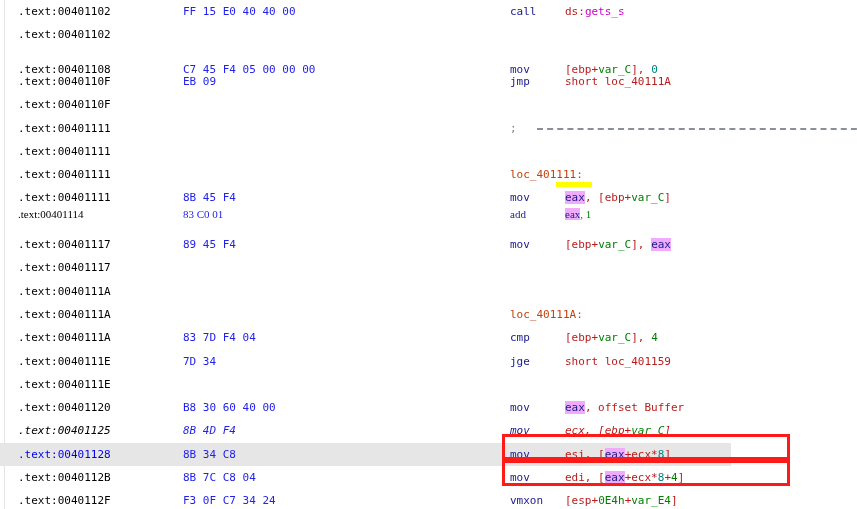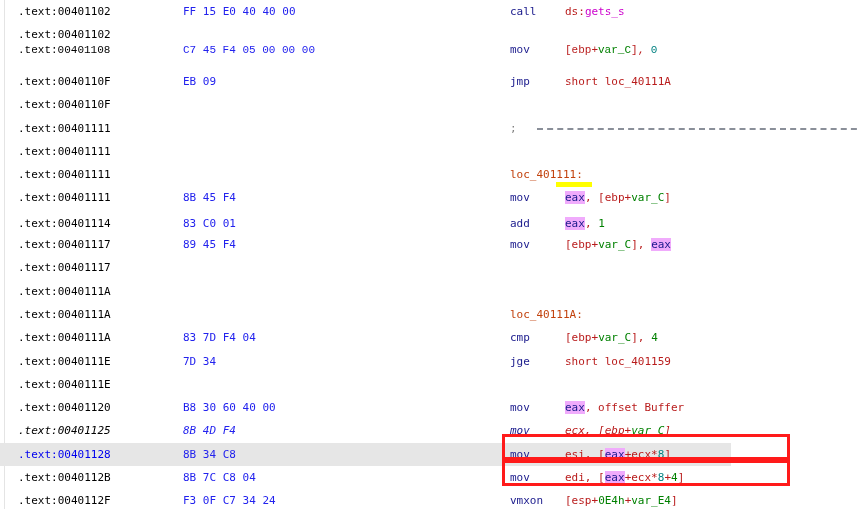--- a/index.html
+++ b/index.html
@@ -128,28 +128,28 @@
   }
 </style>
 </head>
 <body>
 
 <div id="disasm-view">
   <div id="left-rule"></div>
   <div id="rows">
       <div class="row" style="top: 0px;"><span class="addr">.text:00401102</span><span class="bytes">FF 15 E0 40 40 00</span><span class="mnem">call</span><span class="ops"><span class="t-plain">ds:</span><span class="t-name">gets_s</span></span></div>
       <div class="row" style="top: 23.3px;"><span class="addr">.text:00401102</span></div>
-      <div class="row" style="top: 39px; font-family: Liberation Mono, monospace;"><span class="addr">.text:00401108</span><span class="bytes">C7 45 F4 05 00 00 00</span><span class="mnem">mov</span><span class="ops"><span class="t-plain">[ebp+</span><span class="t-var">var_C</span><span class="t-plain">], </span><span class="t-num2">0</span></span></div>
+      <div class="row" style="top: 58px;"><span class="addr">.text:00401108</span><span class="bytes">C7 45 F4 05 00 00 00</span><span class="mnem">mov</span><span class="ops"><span class="t-plain">[ebp+</span><span class="t-var">var_C</span><span class="t-plain">], </span><span class="t-num2">0</span></span></div>
       <div class="row" style="top: 69.9px;"><span class="addr">.text:0040110F</span><span class="bytes">EB 09</span><span class="mnem">jmp</span><span class="ops"><span class="t-plain">short loc_40111A</span></span></div>
       <div class="row" style="top: 93.2px;"><span class="addr">.text:0040110F</span></div>
       <div class="row" style="top: 116.5px;"><span class="addr">.text:00401111</span><span class="sep-semi">;</span><span class="sep-dash"></span></div>
       <div class="row" style="top: 139.8px;"><span class="addr">.text:00401111</span></div>
       <div class="row" style="top: 163.1px;"><span class="addr">.text:00401111</span><span class="label">loc_401111:</span><span class="hl-stub" style="left: 556px; top: 19px;"></span></div>
       <div class="row" style="top: 186.4px;"><span class="addr">.text:00401111</span><span class="bytes">8B 45 F4</span><span class="mnem">mov</span><span class="ops"><span class="hl">eax</span><span class="t-plain">, [ebp+</span><span class="t-var">var_C</span><span class="t-plain">]</span></span></div>
-      <div class="row" style="top: 212px;"><span class="addr">.text:00401114</span><span class="bytes">83 C0 01</span><span class="mnem">add</span><span class="ops"><span class="hl">eax</span><span class="t-plain">, </span><span class="t-num">1</span></span></div>
+      <div class="row" style="top: 203px; font-family: Liberation Serif, serif;"><span class="addr">.text:00401114</span><span class="bytes">83 C0 01</span><span class="mnem">add</span><span class="ops"><span class="hl">eax</span><span class="t-plain">, </span><span class="t-num">1</span></span></div>
       <div class="row" style="top: 233px;"><span class="addr">.text:00401117</span><span class="bytes">89 45 F4</span><span class="mnem">mov</span><span class="ops"><span class="t-plain">[ebp+</span><span class="t-var">var_C</span><span class="t-plain">], </span><span class="hl">eax</span></span></div>
       <div class="row" style="top: 256.3px;"><span class="addr">.text:00401117</span></div>
       <div class="row" style="top: 279.6px;"><span class="addr">.text:0040111A</span></div>
       <div class="row" style="top: 302.9px;"><span class="addr">.text:0040111A</span><span class="label">loc_40111A:</span></div>
       <div class="row" style="top: 326.2px;"><span class="addr">.text:0040111A</span><span class="bytes">83 7D F4 04</span><span class="mnem">cmp</span><span class="ops"><span class="t-plain">[ebp+</span><span class="t-var">var_C</span><span class="t-plain">], </span><span class="t-num">4</span></span></div>
       <div class="row" style="top: 349.5px;"><span class="addr">.text:0040111E</span><span class="bytes">7D 34</span><span class="mnem">jge</span><span class="ops"><span class="t-plain">short loc_401159</span></span></div>
       <div class="row" style="top: 372.8px;"><span class="addr">.text:0040111E</span></div>
       <div class="row" style="top: 396.1px;"><span class="addr">.text:00401120</span><span class="bytes">B8 30 60 40 00</span><span class="mnem">mov</span><span class="ops"><span class="hl">eax</span><span class="t-plain">, offset Buffer</span></span></div>
       <div class="row" style="top: 419.4px; font-style: italic;"><span class="addr">.text:00401125</span><span class="bytes">8B 4D F4</span><span class="mnem">mov</span><span class="ops"><span class="t-plain">ecx, [ebp+</span><span class="t-var">var_C</span><span class="t-plain">]</span></span></div>
       <div class="row selected" style="top: 442.7px;"><span class="addr">.text:00401128</span><span class="bytes">8B 34 C8</span><span class="mnem">mov</span><span class="ops"><span class="t-plain">esi, [</span><span class="hl">eax</span><span class="t-plain">+ecx*</span><span class="t-num2">8</span><span class="t-plain">]</span></span></div>

